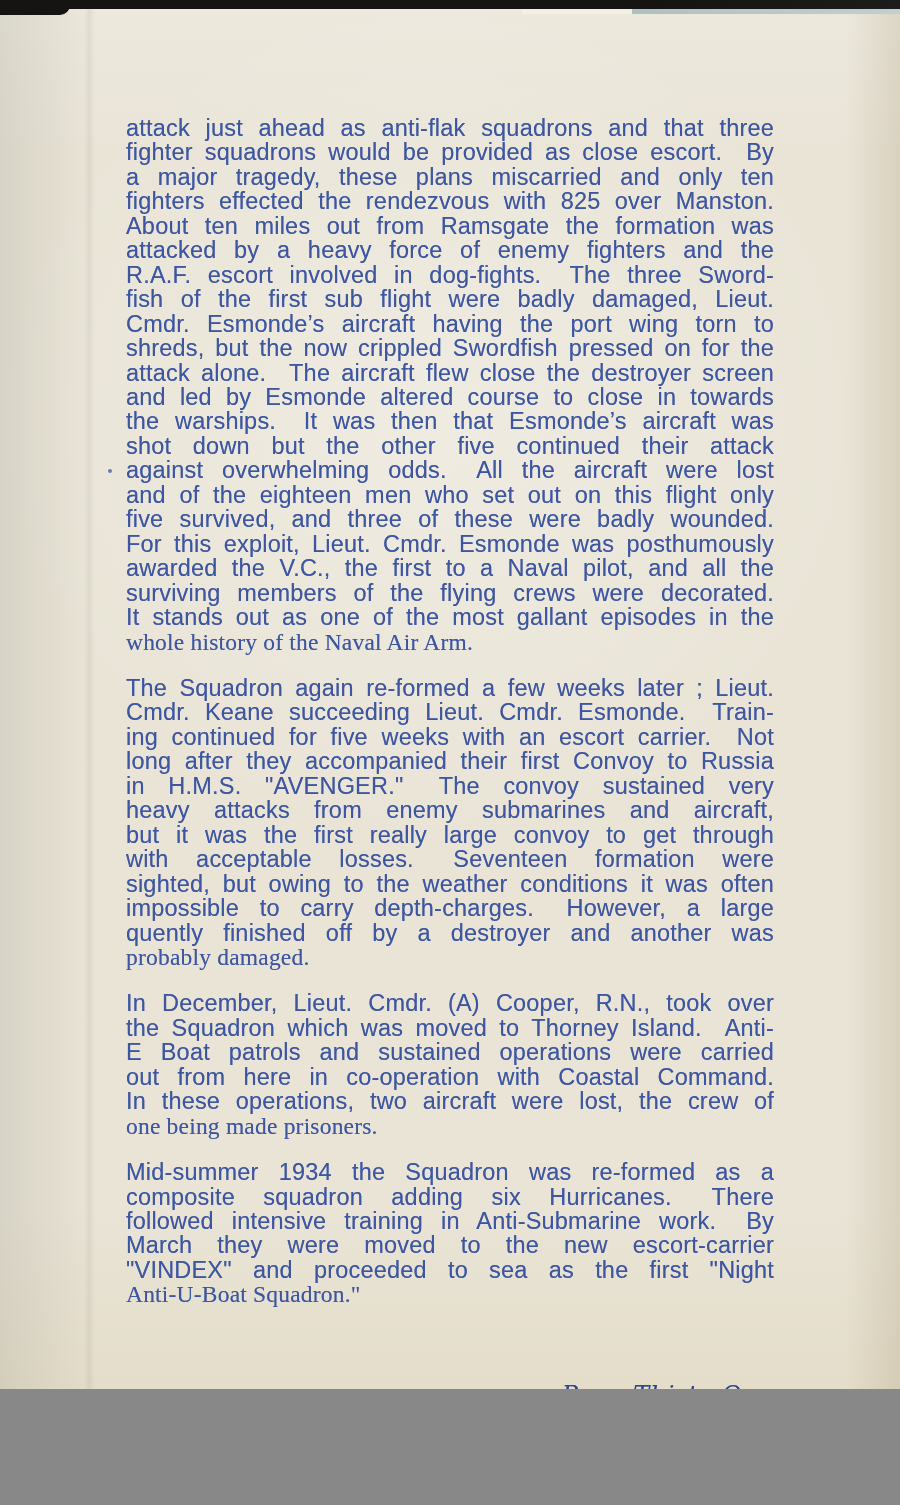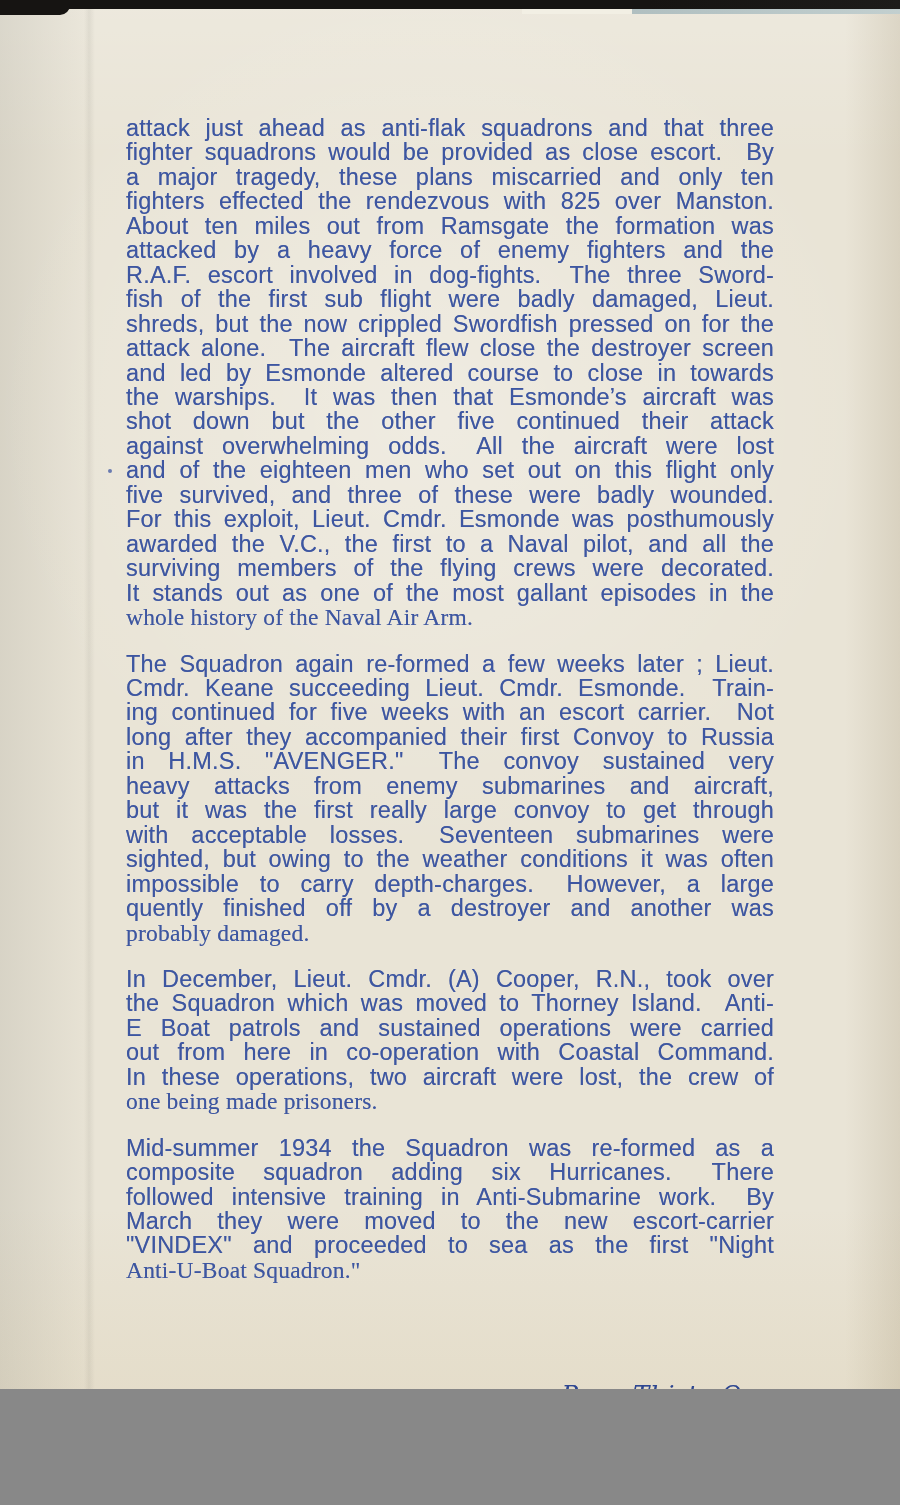--- a/index.html
+++ b/index.html
@@ -81,20 +81,21 @@
   <div class="text-block">
       <div class="paragraph">
         <div class="line">attack just ahead as anti-flak squadrons and that three</div>
         <div class="line">fighter squadrons would be provided as close escort.  By</div>
         <div class="line">a major tragedy, these plans miscarried and only ten</div>
         <div class="line">fighters effected the rendezvous with 825 over Manston.</div>
         <div class="line">About ten miles out from Ramsgate the formation was</div>
         <div class="line">attacked by a heavy force of enemy fighters and the</div>
         <div class="line">R.A.F. escort involved in dog-fights.  The three Sword-</div>
         <div class="line">fish of the first sub flight were badly damaged, Lieut.</div>
+        <div class="line">Cmdr. Esmonde’s aircraft having the port wing torn to</div>
         <div class="line">shreds, but the now crippled Swordfish pressed on for the</div>
         <div class="line">attack alone.  The aircraft flew close the destroyer screen</div>
         <div class="line">and led by Esmonde altered course to close in towards</div>
         <div class="line">the warships.  It was then that Esmonde’s aircraft was</div>
         <div class="line">shot down but the other five continued their attack</div>
         <div class="line">against overwhelming odds.  All the aircraft were lost</div>
         <div class="line">and of the eighteen men who set out on this flight only</div>
         <div class="line">five survived, and three of these were badly wounded.</div>
         <div class="line">For this exploit, Lieut. Cmdr. Esmonde was posthumously</div>
         <div class="line">awarded the V.C., the first to a Naval pilot, and all the</div>
@@ -103,21 +104,21 @@
         <div class="line par-last">whole history of the Naval Air Arm.</div>
       </div>
       <div class="paragraph">
         <div class="line">The Squadron again re-formed a few weeks later ; Lieut.</div>
         <div class="line">Cmdr. Keane succeeding Lieut. Cmdr. Esmonde.  Train-</div>
         <div class="line">ing continued for five weeks with an escort carrier.  Not</div>
         <div class="line">long after they accompanied their first Convoy to Russia</div>
         <div class="line">in H.M.S. "AVENGER."  The convoy sustained very</div>
         <div class="line">heavy attacks from enemy submarines and aircraft,</div>
         <div class="line">but it was the first really large convoy to get through</div>
-        <div class="line">with acceptable losses.  Seventeen submarines were</div>
+        <div class="line">with acceptable losses.  Seventeen formation were</div>
         <div class="line">sighted, but owing to the weather conditions it was often</div>
         <div class="line">impossible to carry depth-charges.  However, a large</div>
         <div class="line">quently finished off by a destroyer and another was</div>
         <div class="line par-last">probably damaged.</div>
       </div>
       <div class="paragraph">
         <div class="line">In December, Lieut. Cmdr. (A) Cooper, R.N., took over</div>
         <div class="line">the Squadron which was moved to Thorney Island.  Anti-</div>
         <div class="line">E Boat patrols and sustained operations were carried</div>
         <div class="line">out from here in co-operation with Coastal Command.</div>

